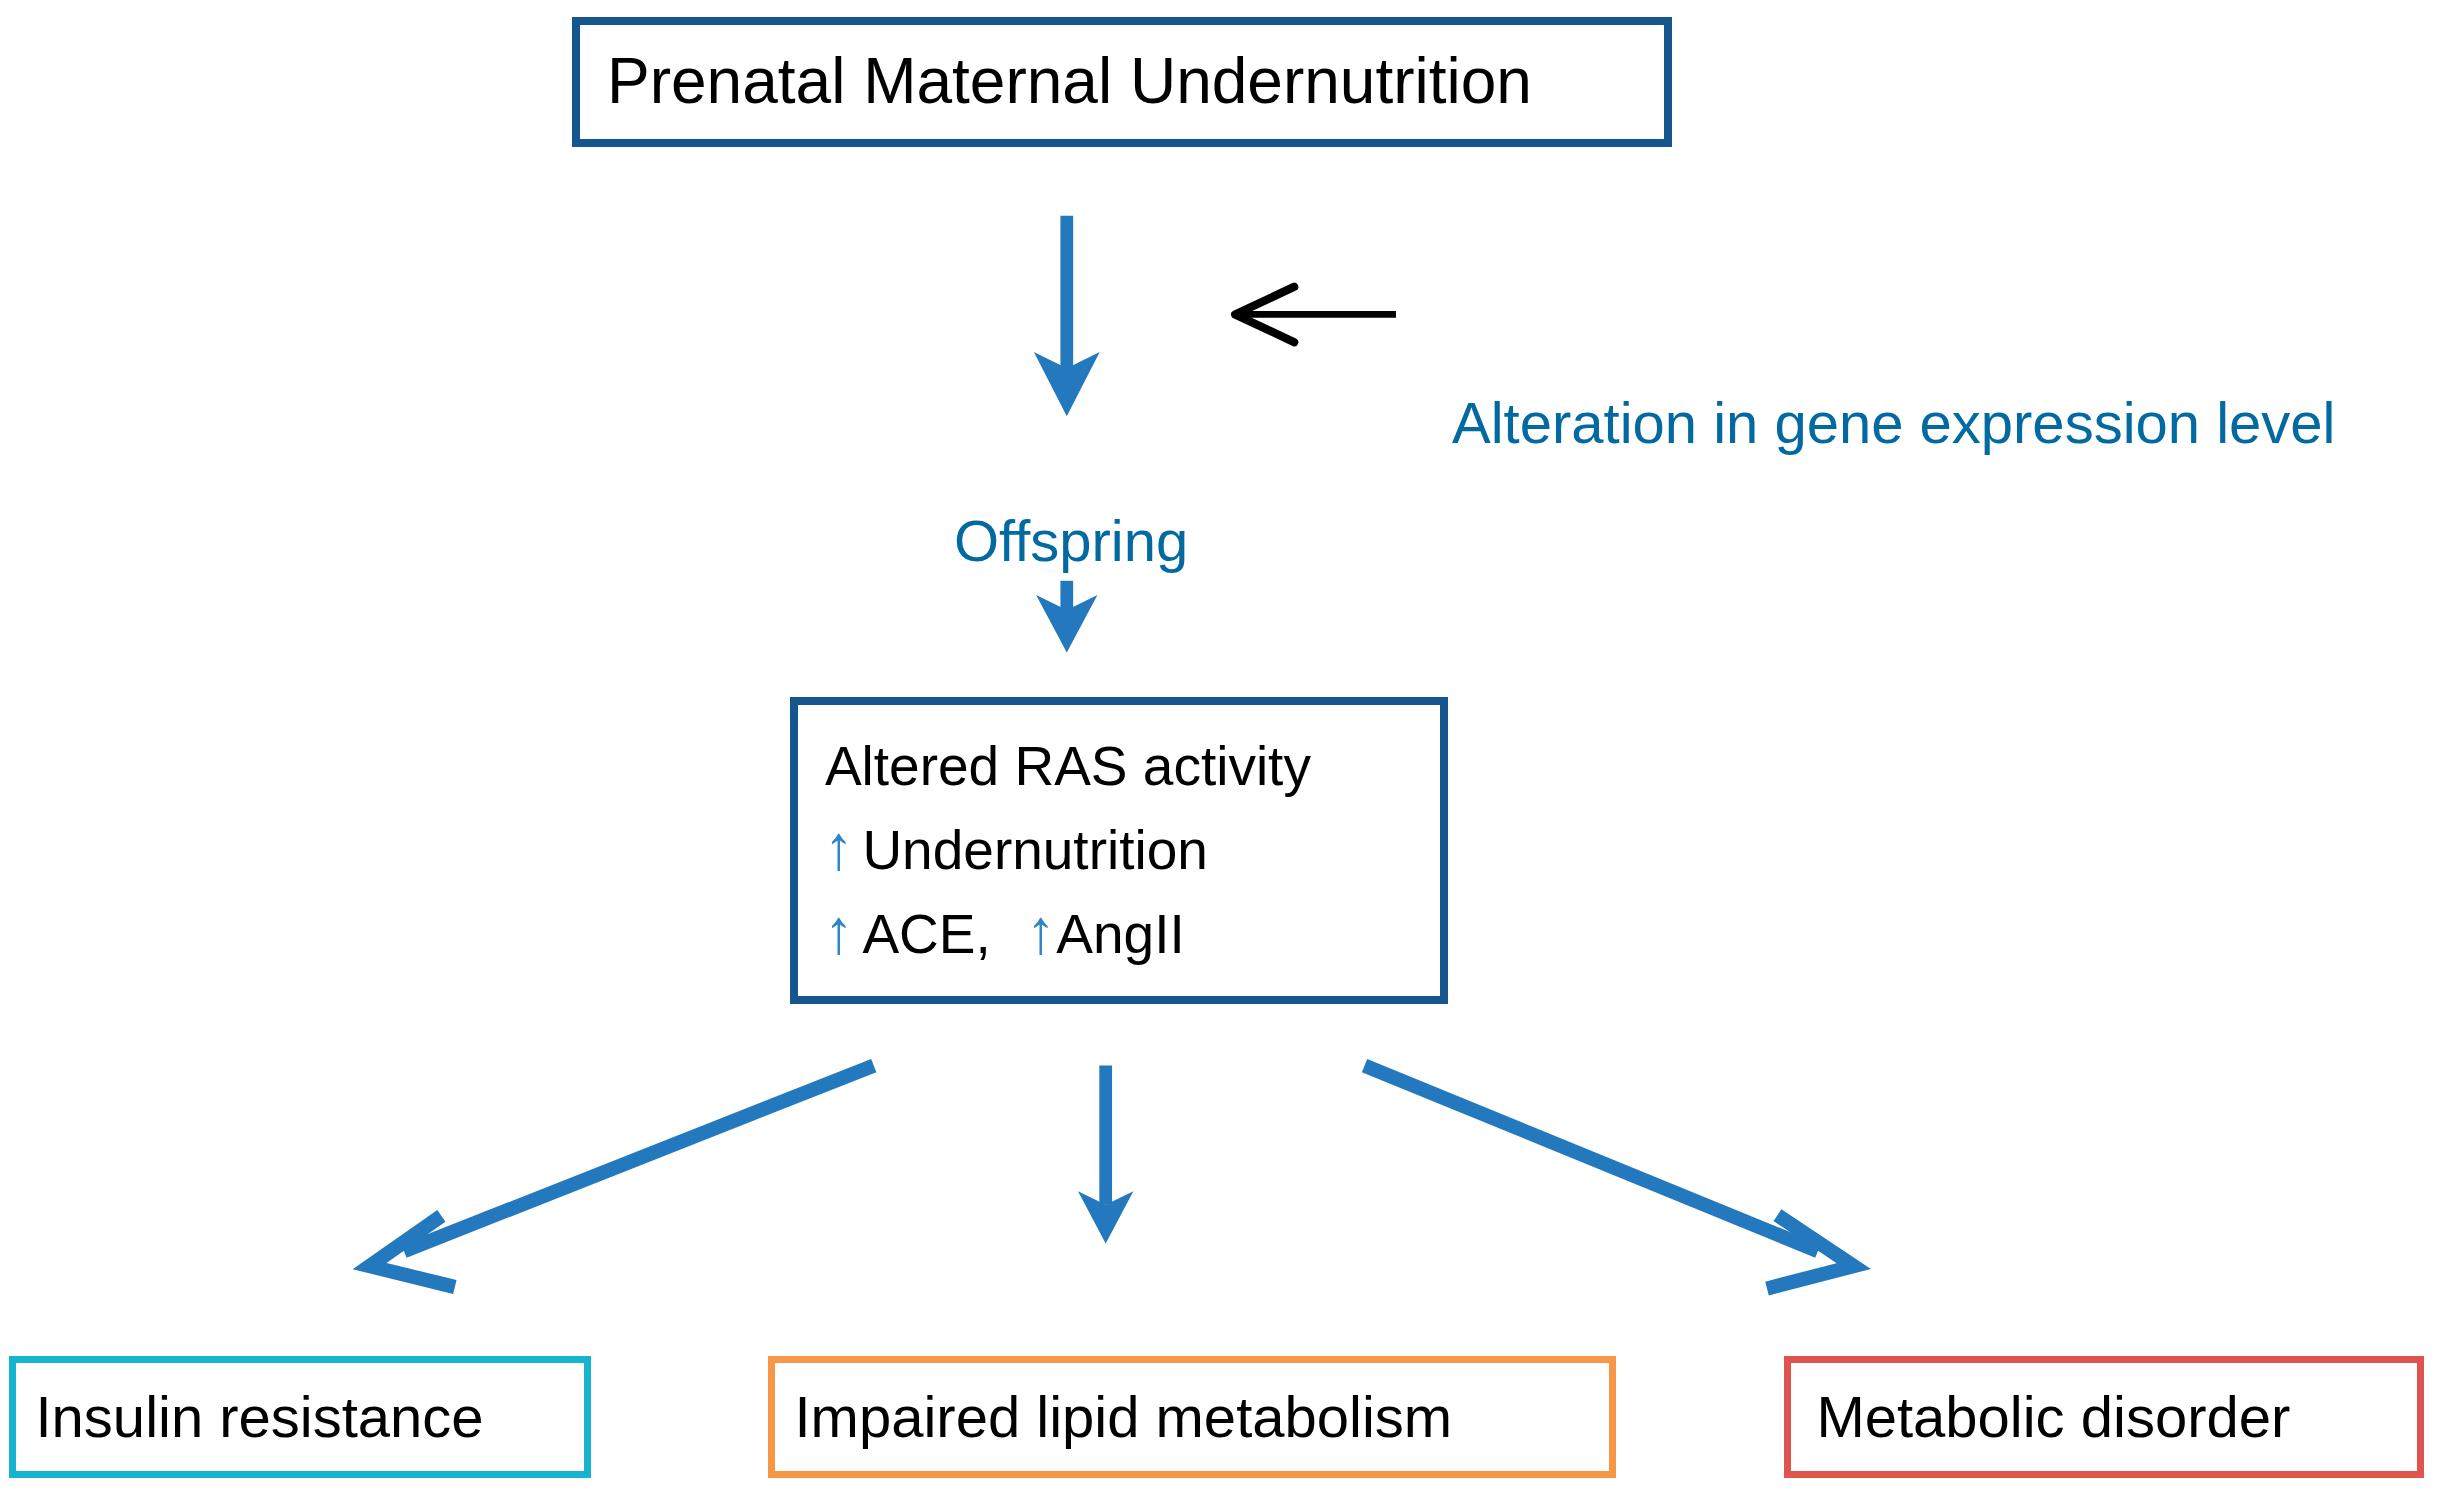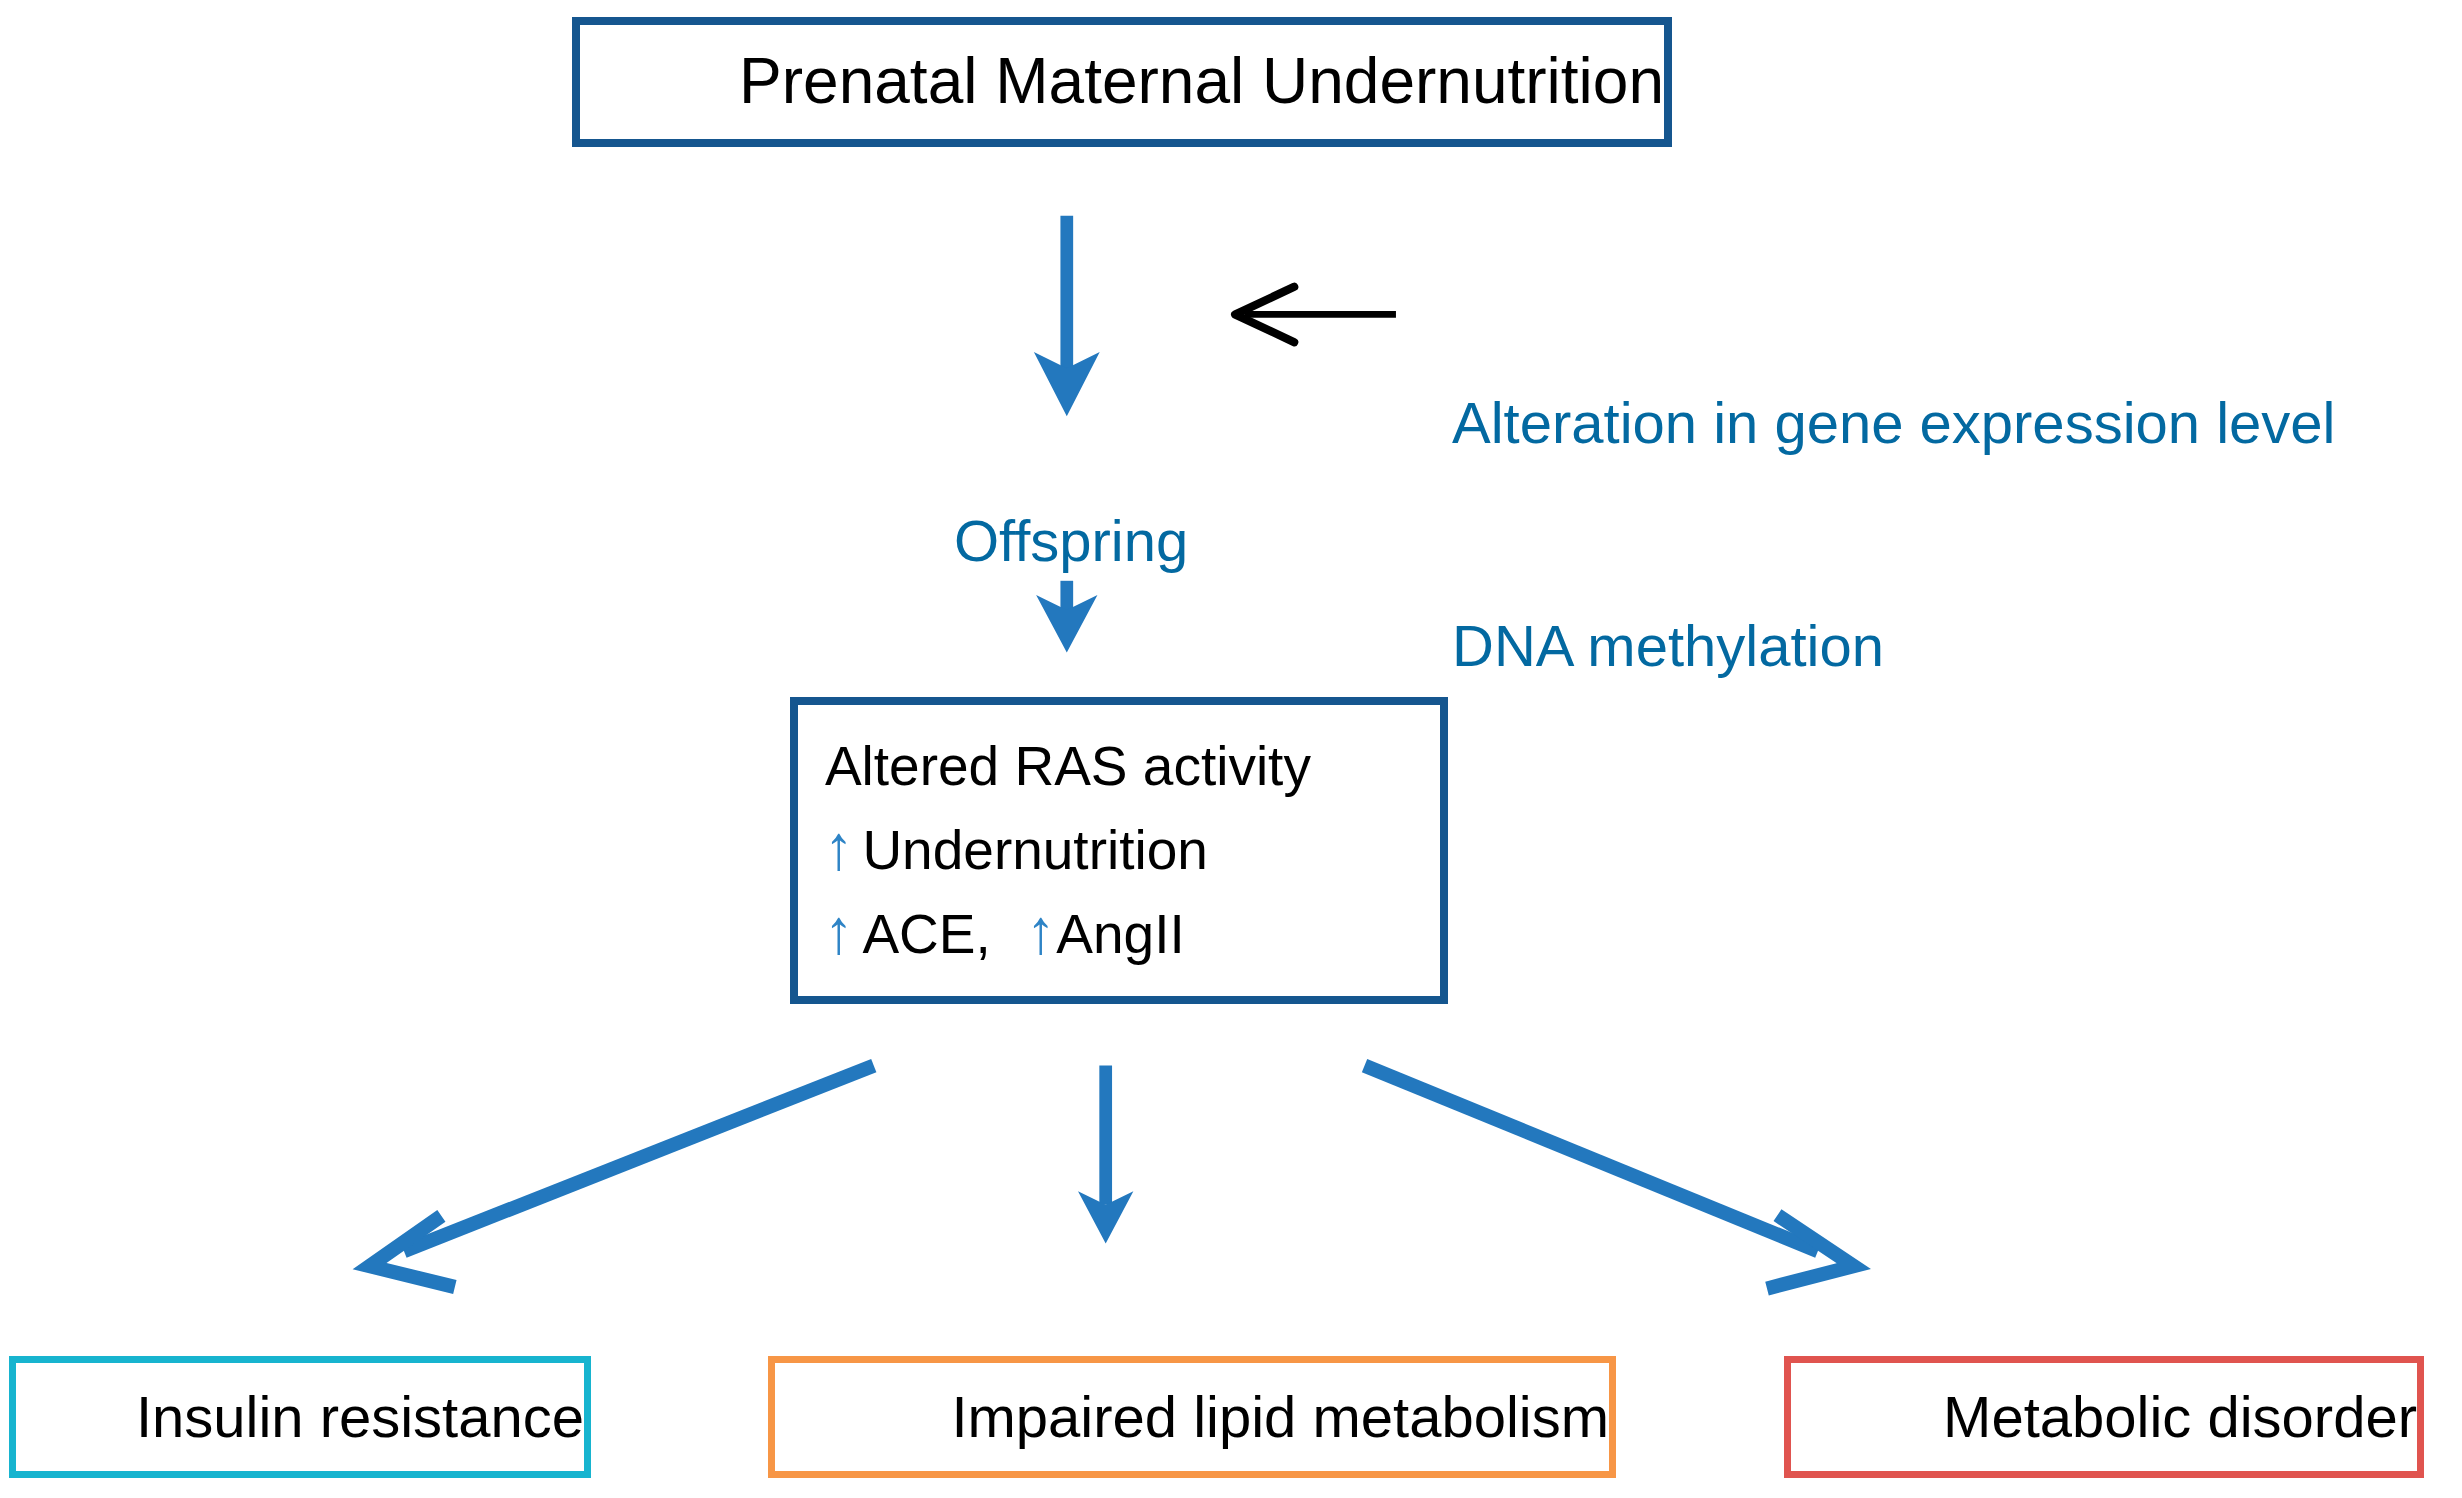--- a/index.html
+++ b/index.html
@@ -14,21 +14,21 @@
     background: #ffffff;
     overflow: hidden;
     font-family: "Liberation Sans", sans-serif;
   }
   .node-box {
     position: absolute;
     box-sizing: border-box;
     background: #ffffff;
     display: flex;
     align-items: center;
-    justify-content: flex-end;
+    justify-content: flex-start;
     color: #000000;
     line-height: 1.05;
   }
   
   #box-prenatal {
     left: 572px;
     top: 16.5px;
     width: 1100px;
     height: 130px;
     border: 8.2px solid #15568F;
@@ -162,21 +162,20 @@
       <polyline points="2376,1624 2478,1692 2362,1722" fill="none" stroke="#2378BE" stroke-width="19" stroke-linecap="butt" stroke-linejoin="miter"></polyline>
     </g>
   </svg>
 
   <div class="node-box" id="box-prenatal">
     <span>Prenatal Maternal Undernutrition</span>
   </div>
 
   <div class="free-text" id="label-epigenetic">
     <div>Alteration in gene expression level</div>
-    <div>DNA methylation</div>
   </div>
 
   <div class="free-text" id="label-offspring">Offspring</div>
 
   <div class="node-box" id="box-ras">
 
     <div class="ras-line first">
       <span>Altered RAS activity</span>
     </div>
 

